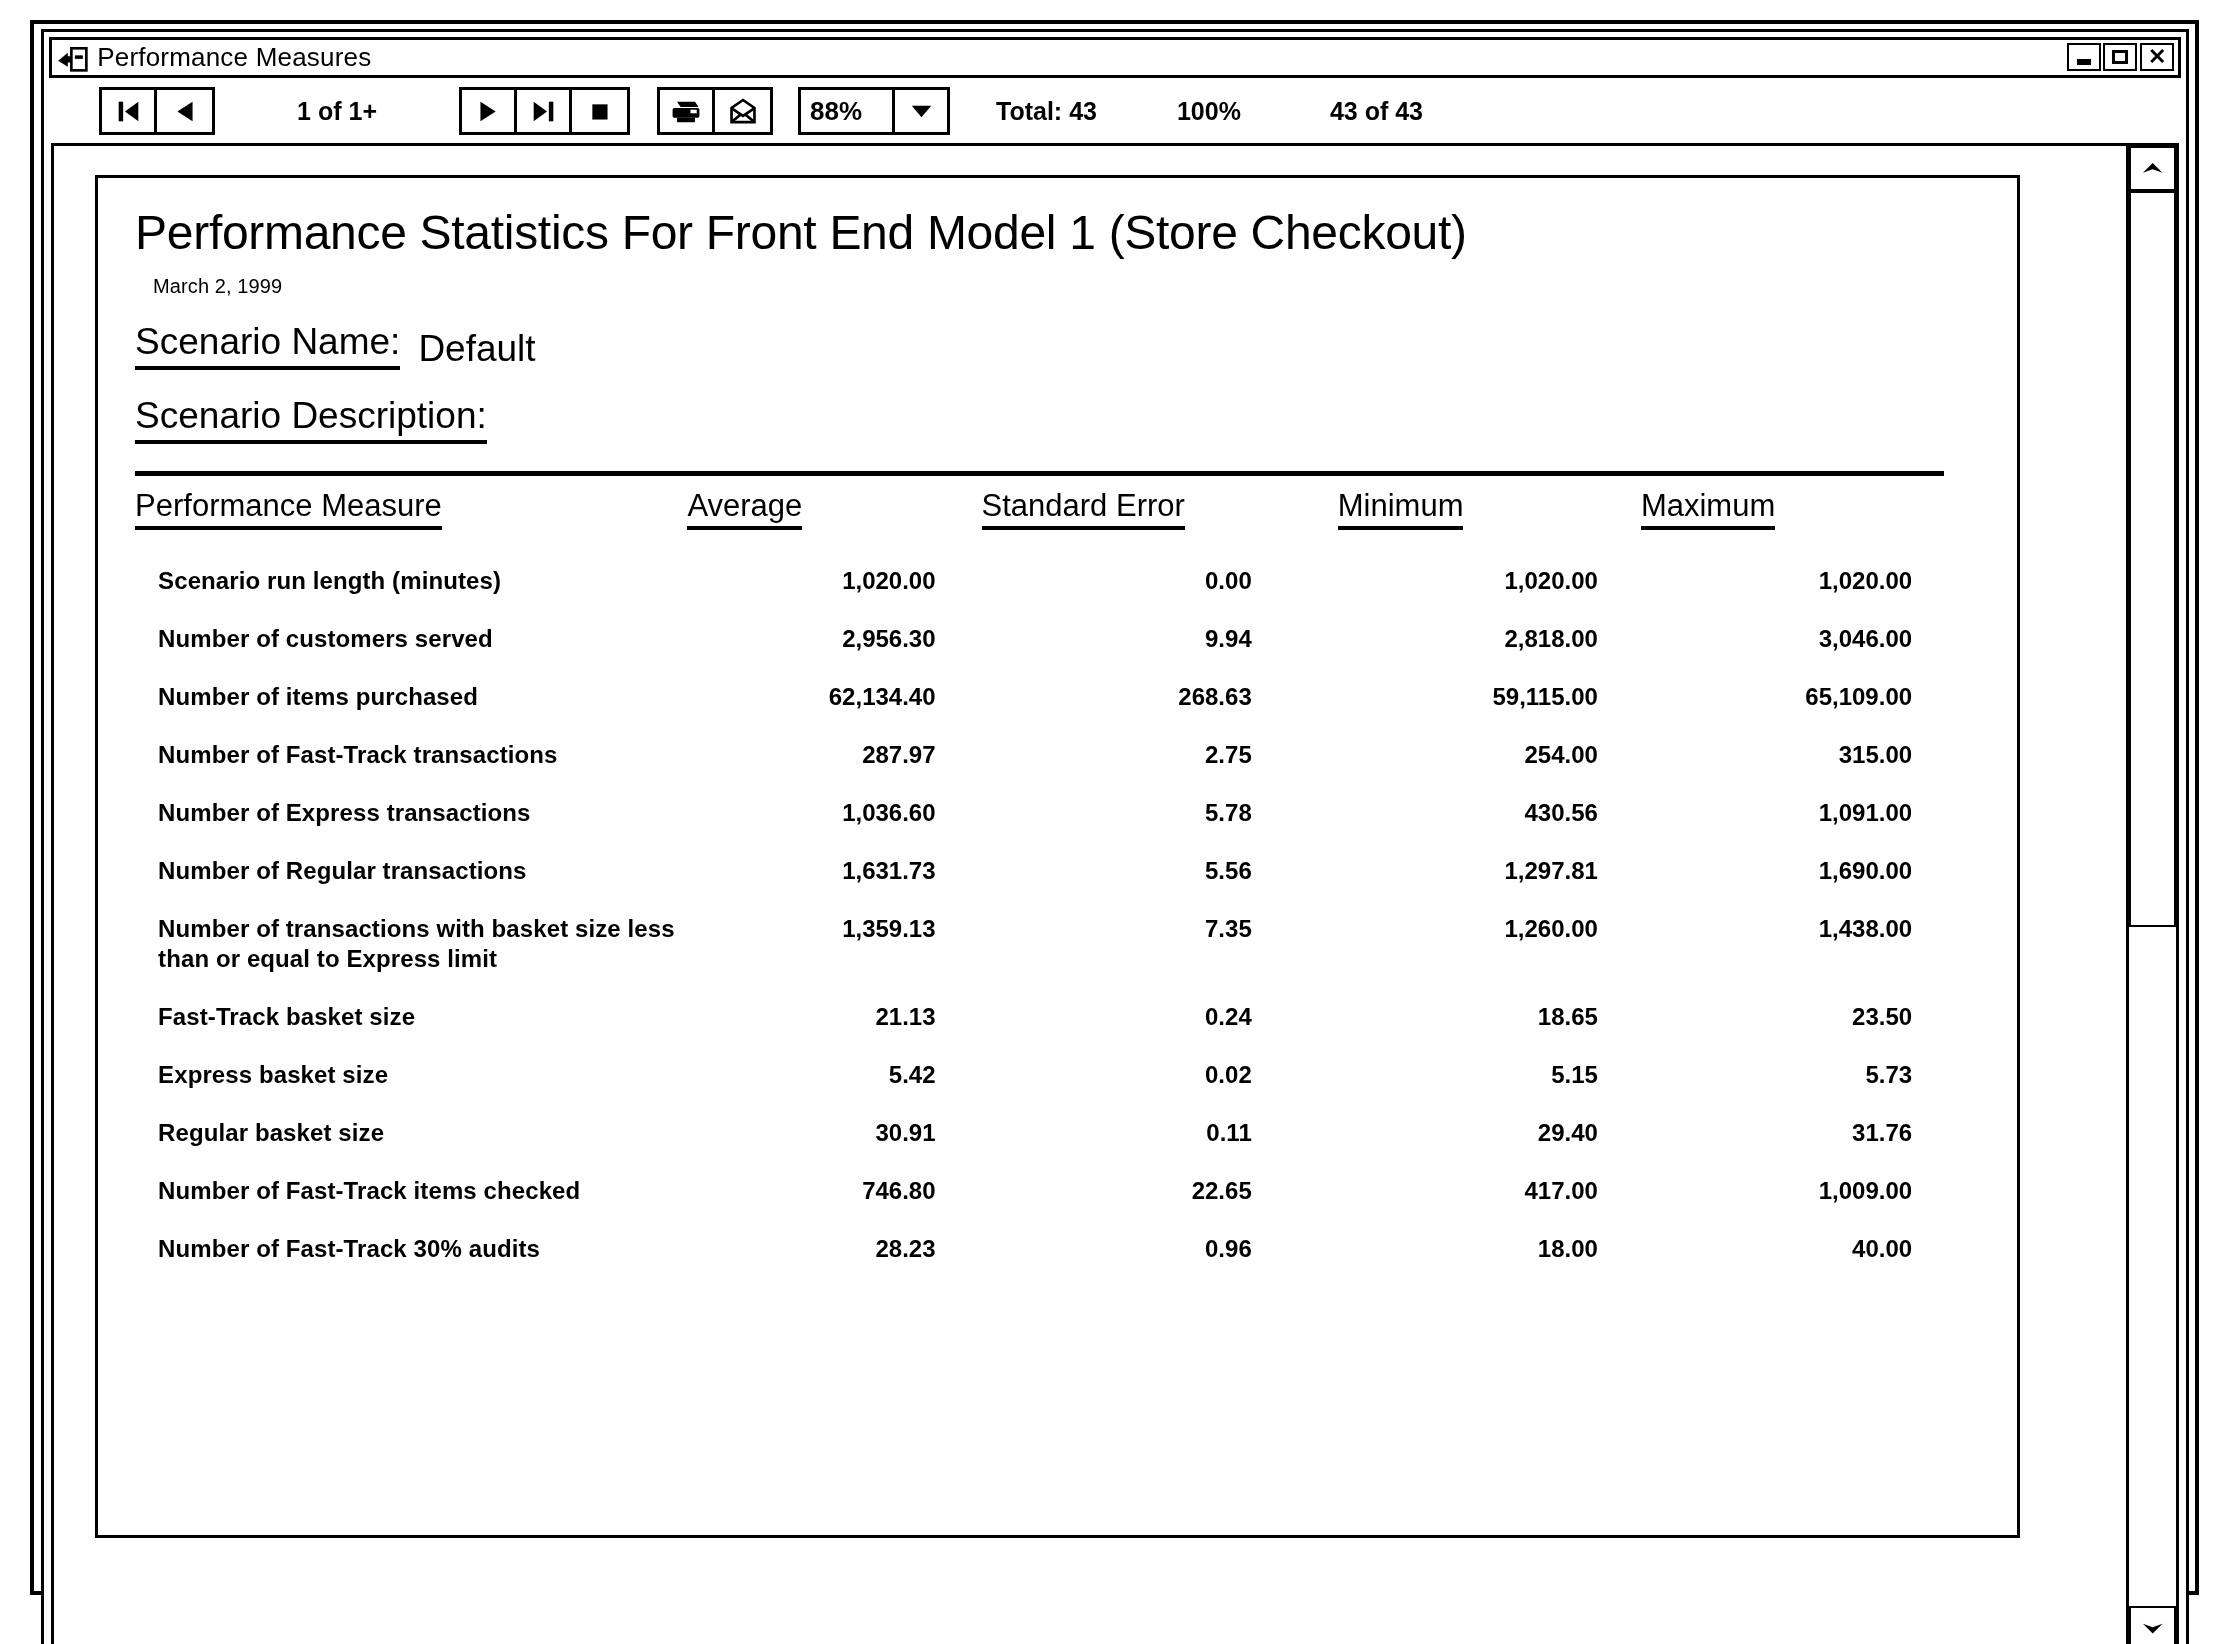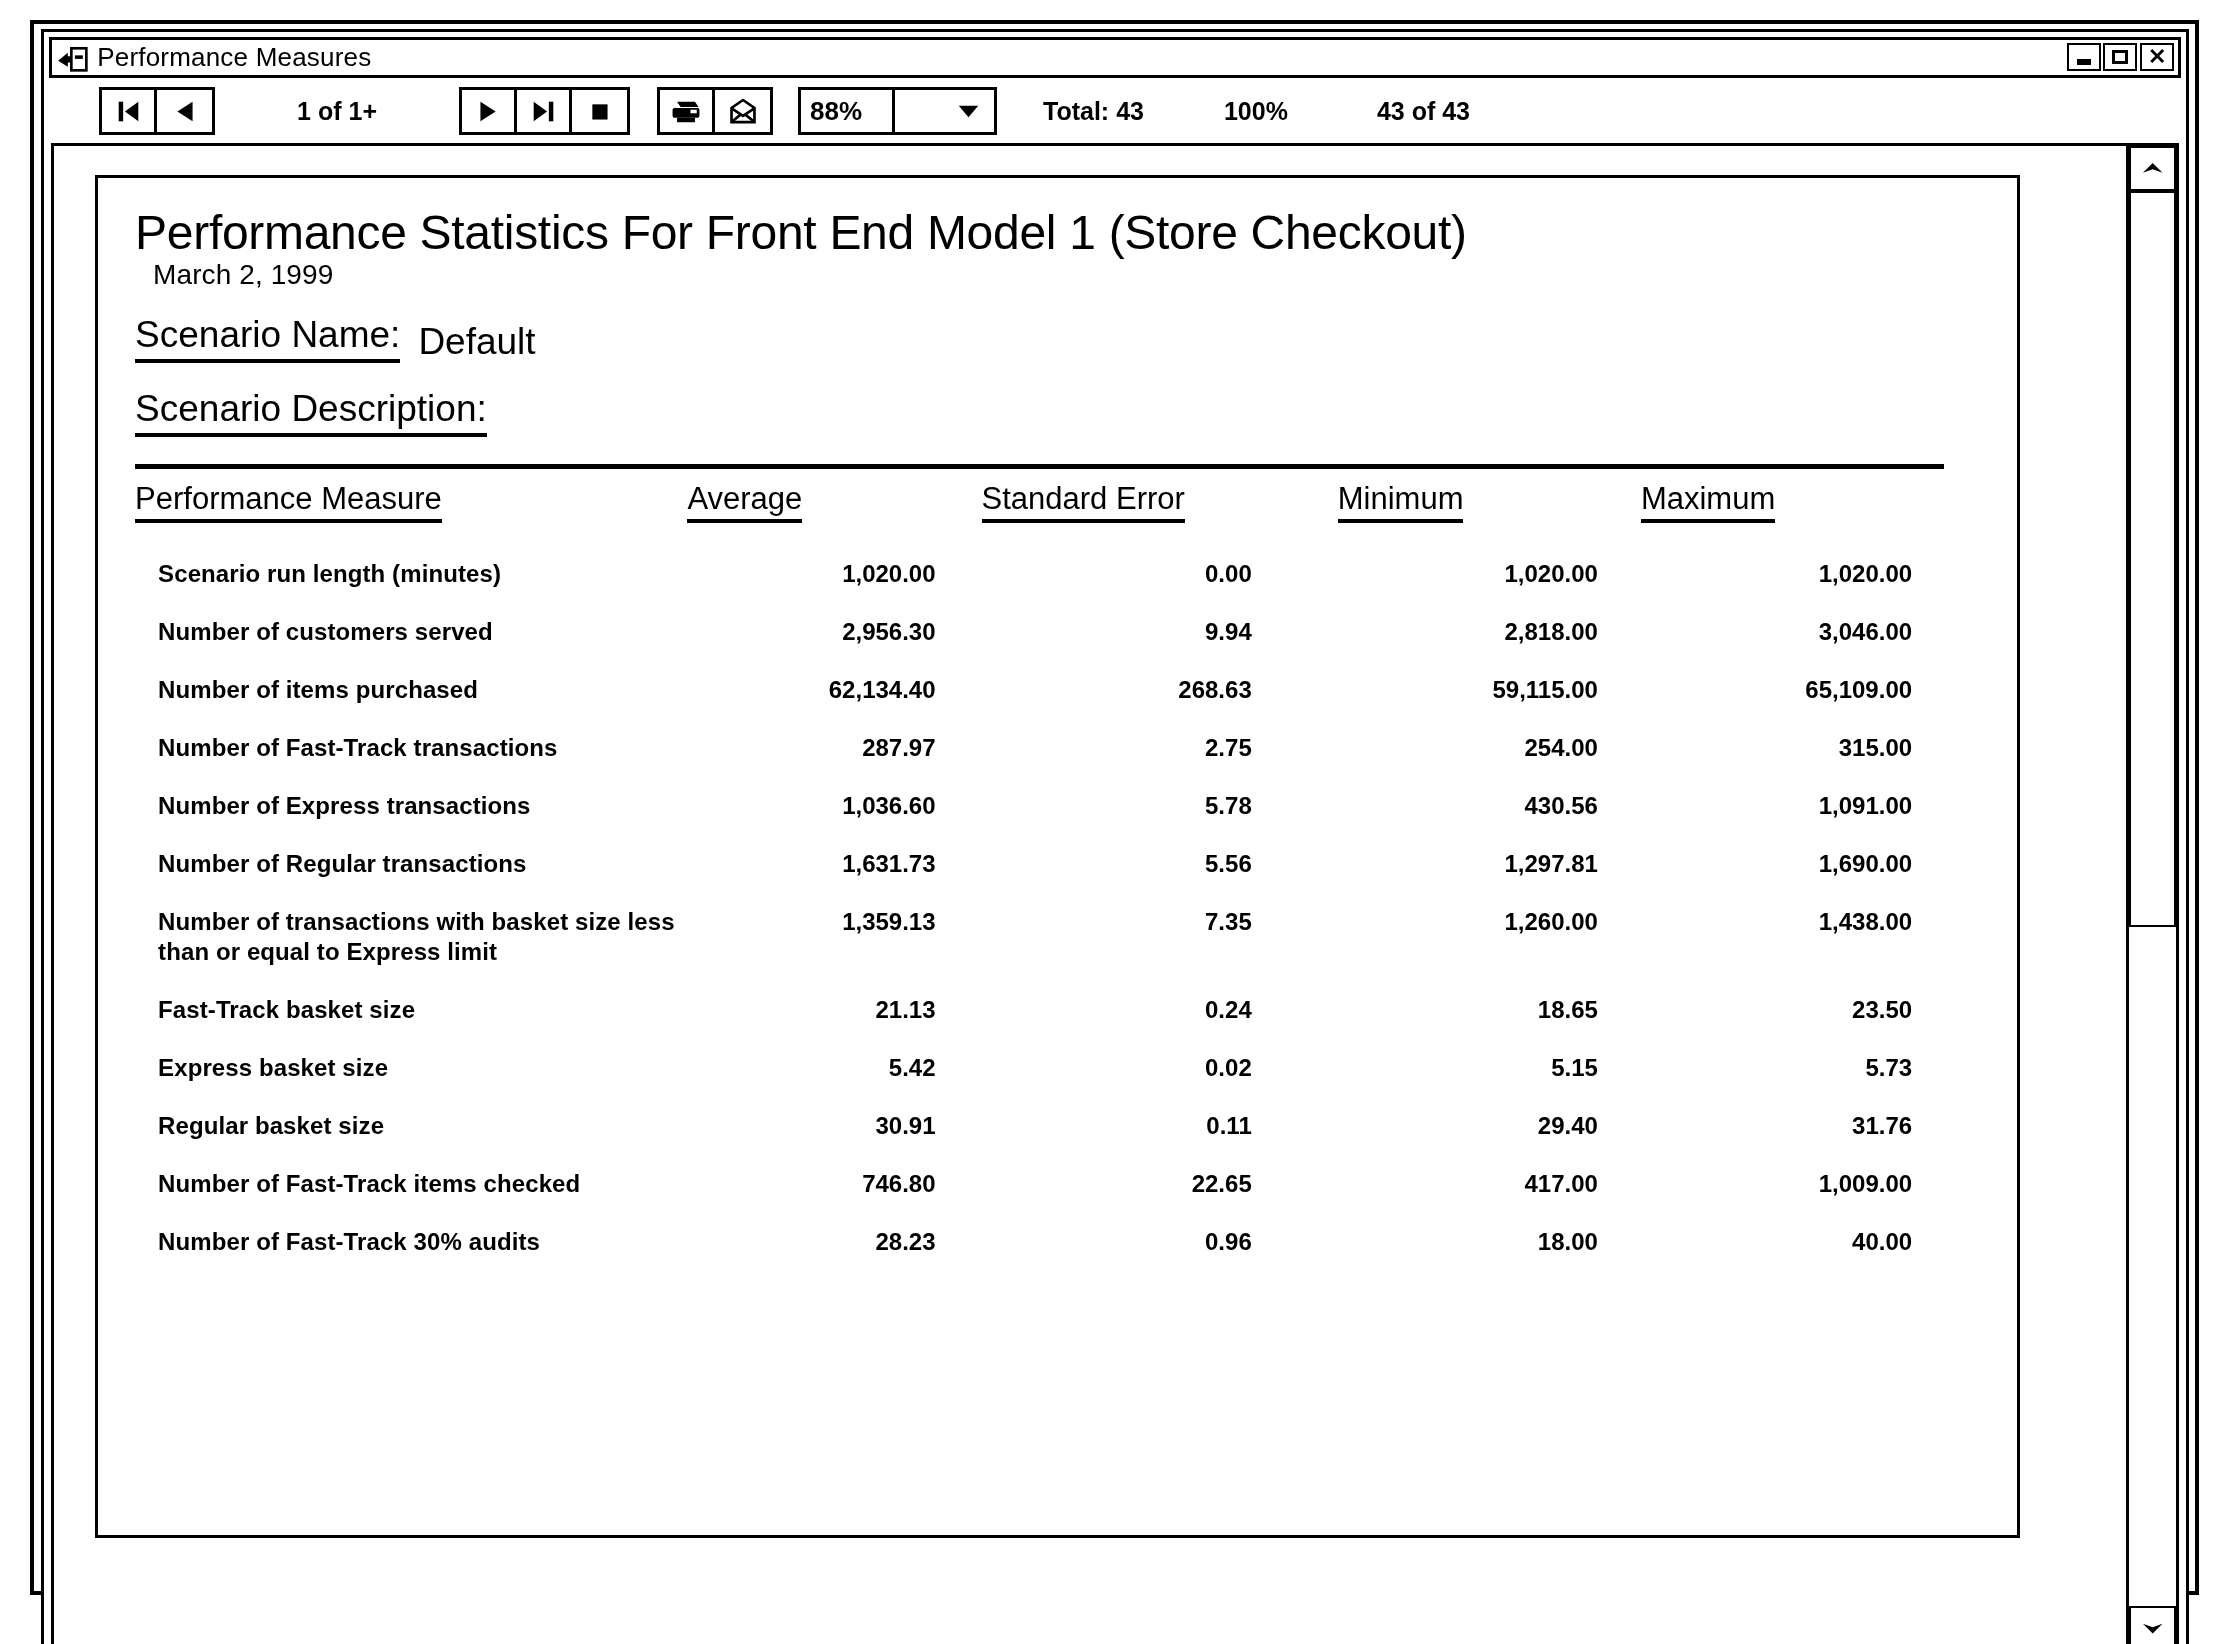--- a/index.html
+++ b/index.html
@@ -155,21 +155,20 @@
   .tb-spacer-f { width: 80px; }
   .tb-spacer-g { width: 89px; }
 
   
   #zoom-combo {
     display: flex;
     height: 48px;
     border: 3.6px solid #000;
     box-sizing: border-box;
     background: #fff;
-    gap: 47px;
   }
   #zoom-value {
     width: 94px;
     display: flex;
     align-items: center;
     justify-content: flex-start;
     padding-left: 9px;
     font-size: 26px;
     font-weight: bold;
     box-sizing: border-box;
@@ -224,23 +223,23 @@
   }
 
   #report-title {
     font-size: 48px;
     font-weight: 400;
     line-height: 1.05;
     white-space: nowrap;
     letter-spacing: -0.3px;
   }
   #report-date {
-    font-size: 28px;
+    font-size: 20px;
     font-weight: 400;
-    margin-top: 1px;
+    margin-top: 17px;
     margin-left: 18px;
     letter-spacing: 0.1px;
   }
 
   .scenario-line {
     margin-top: 23px;
     font-size: 37px;
     font-weight: 400;
     white-space: nowrap;
     display: flex;

